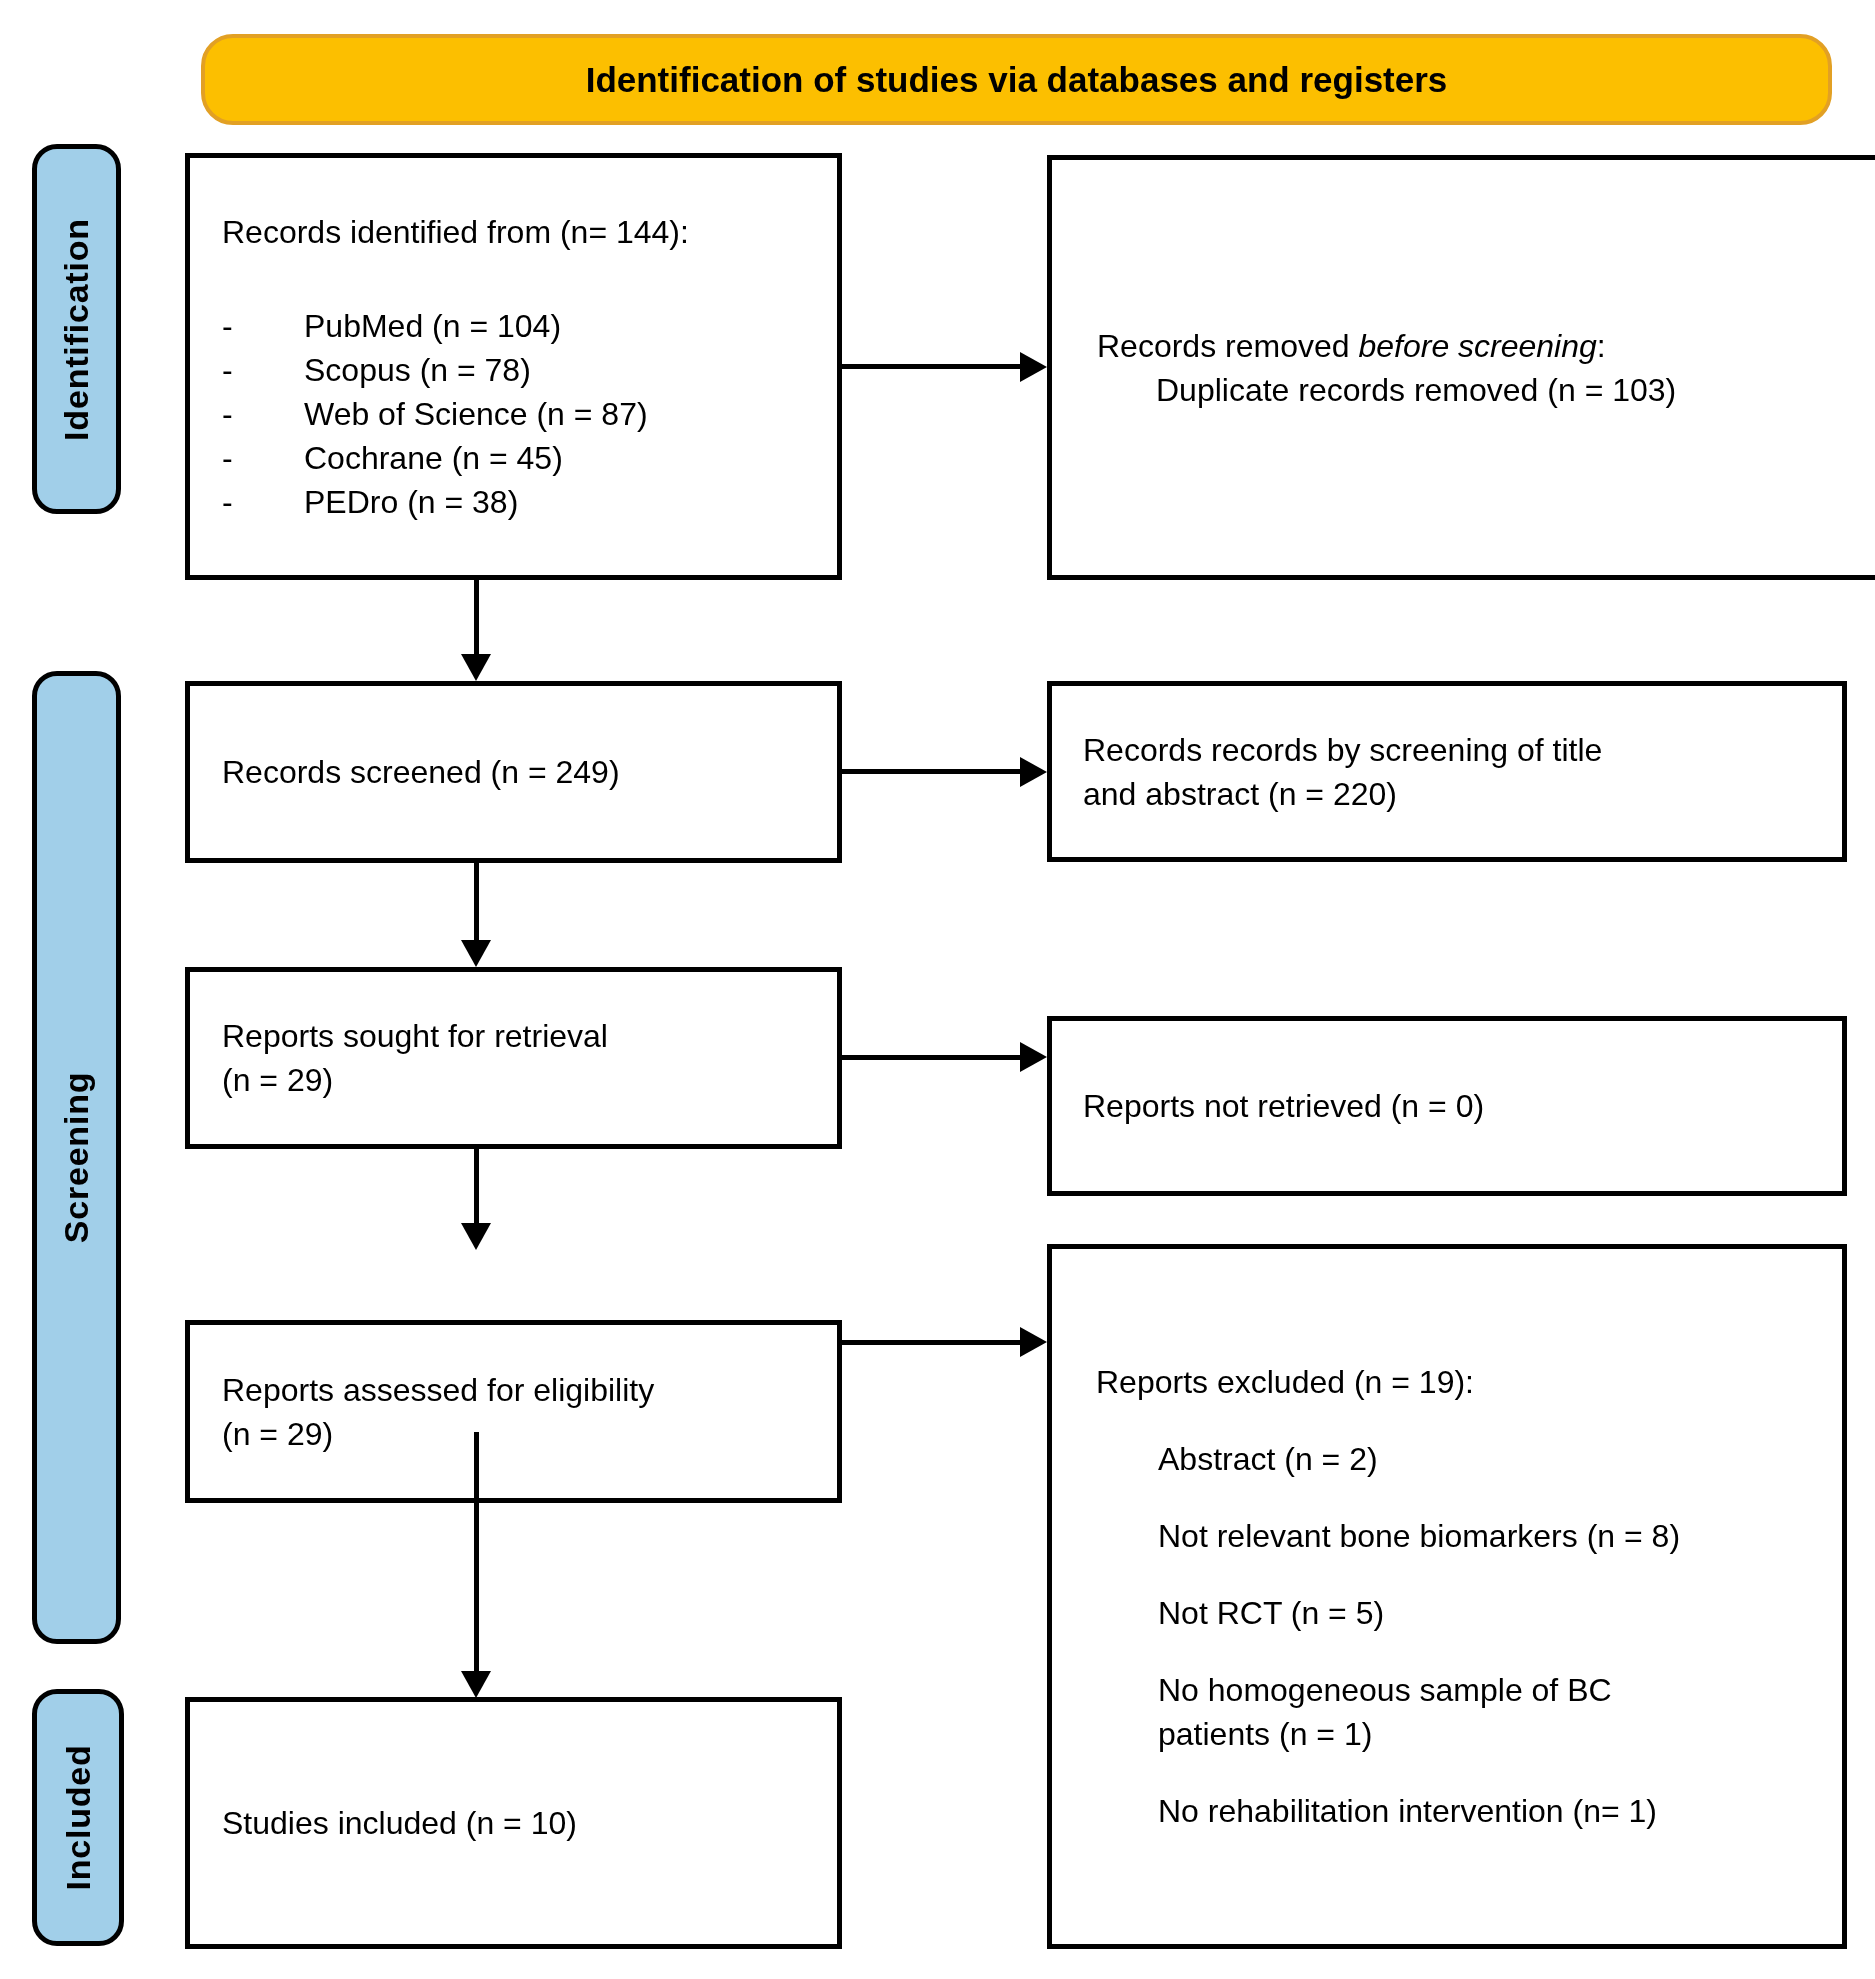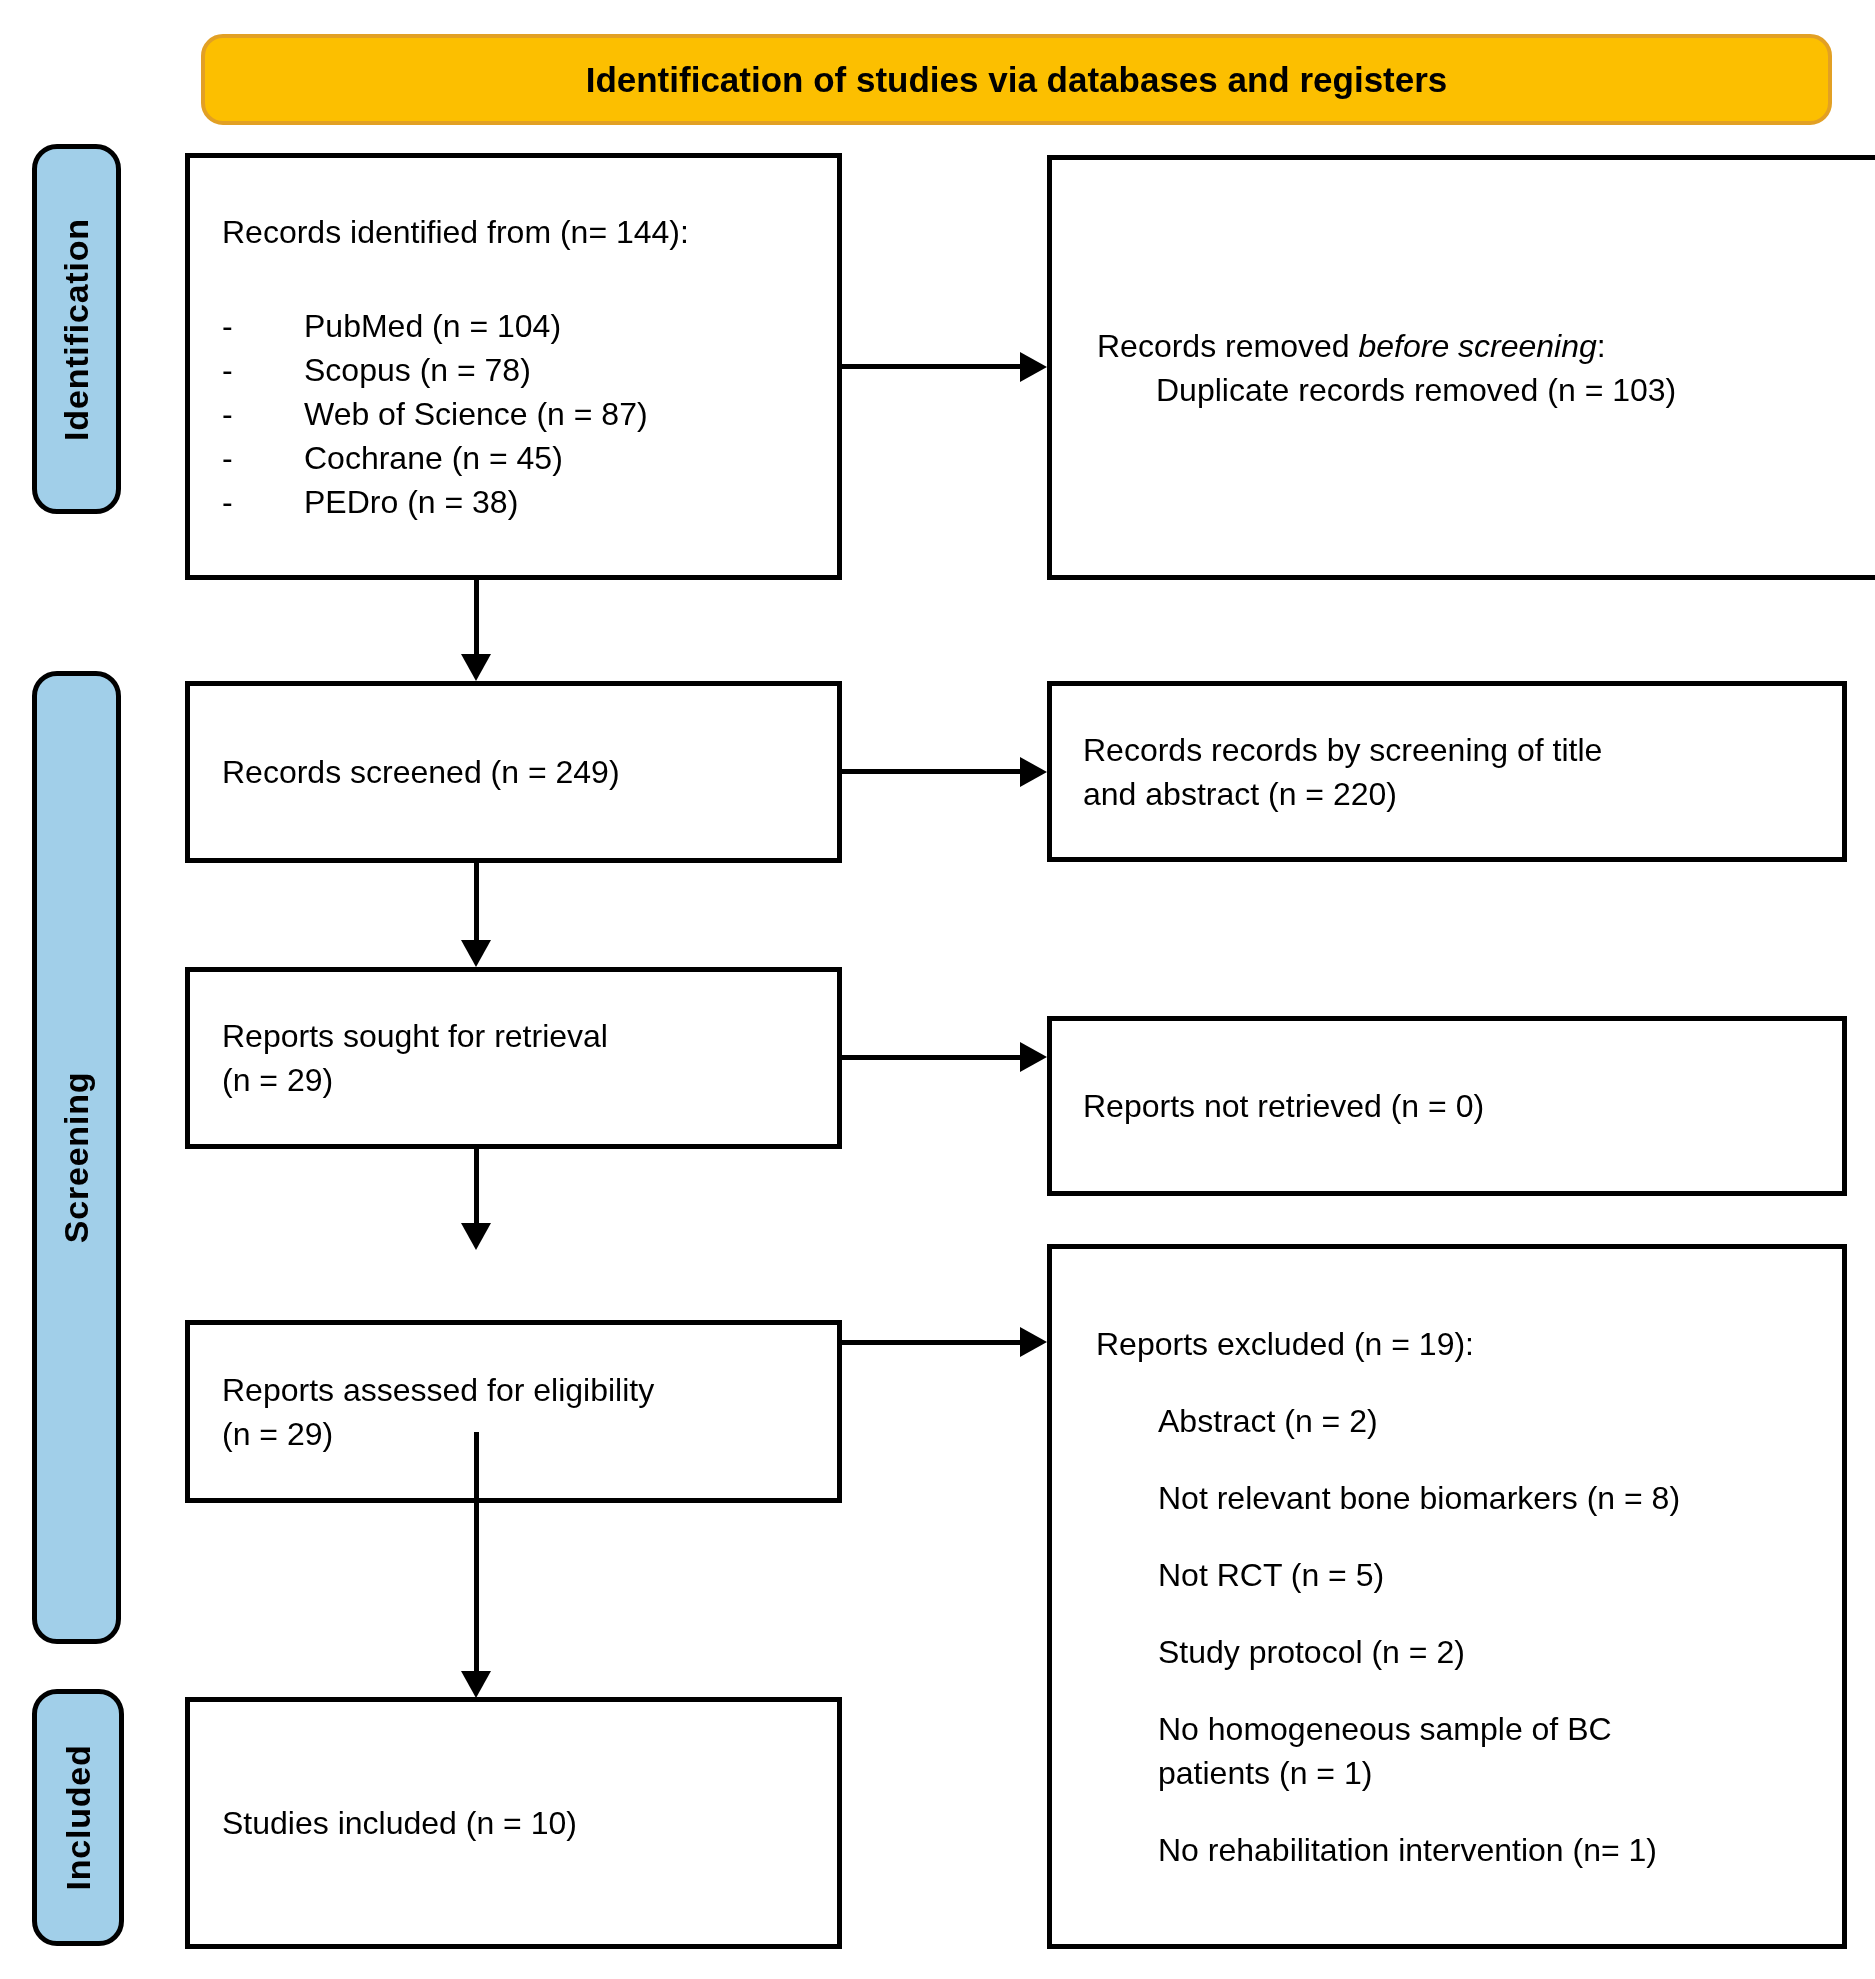--- a/index.html
+++ b/index.html
@@ -4,21 +4,21 @@
 <style>
   html,body{margin:0;padding:0;background:#fff;}
   .canvas{
     position:relative;width:1875px;height:1979px;background:#ffffff;
     font-family:"Liberation Sans",sans-serif;color:#000;
   }
   *{box-sizing:border-box;}
   
   .hdr{
     position:absolute;left:201px;top:34px;width:1631px;height:91px;
-    background:#FCBF00;border:4.2px solid #E2A024;border-radius:22px;
+    background:#FCBF00;border:4.2px solid #E2A024;border-radius:32px;
     display:flex;align-items:center;justify-content:center;
     font-weight:bold;font-size:35px;
   }
   
   .side{
     position:absolute;background:#A1CFE9;border:5px solid #000;border-radius:25px;
     display:flex;align-items:center;justify-content:center;
   }
   .side span{
     transform:rotate(-90deg);white-space:nowrap;
@@ -118,21 +118,20 @@
 
   <div class="box" style="left:185px;top:1320px;width:657px;height:183px;">
     <div>Reports assessed for eligibility</div>
     <div>(n = 29)</div>
   </div>
   <div class="box" style="left:1047px;top:1244px;width:800px;height:705px;padding-left:44px;gap:33px;">
     <div>Reports excluded (n = 19):</div>
     <div class="indent74">Abstract (n = 2)</div>
     <div class="indent74">Not relevant bone biomarkers (n = 8)</div>
     <div class="indent74">Not RCT (n = 5)</div>
-    <div class="indent74">Study protocol (n = 2)</div>
     <div class="indent74">No homogeneous sample of BC
 patients (n = 1)</div>
     <div class="indent74">No rehabilitation intervention (n= 1)</div>
   </div>
 
   <div class="box" style="left:185px;top:1697px;width:657px;height:252px;">
     <div>Studies included (n = 10)</div>
   </div>
 
   <div class="hline" style="left:842px;top:364px;width:183px;"></div>

